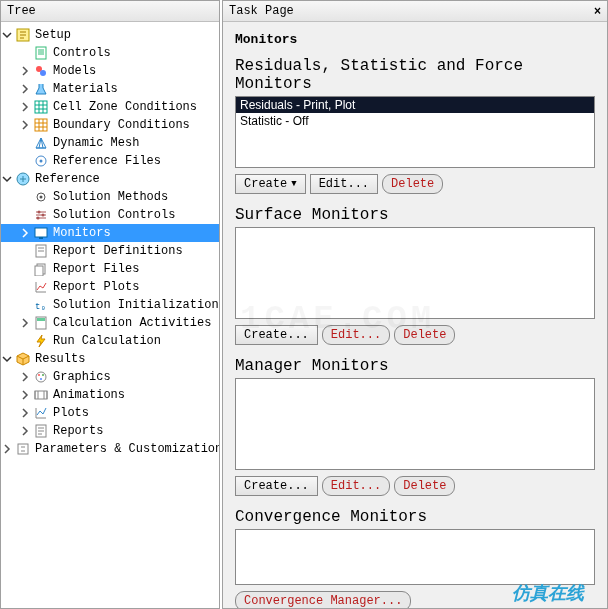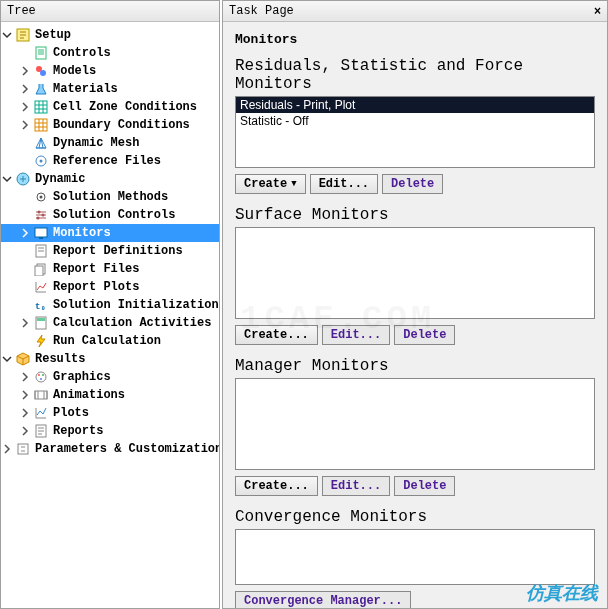--- a/index.html
+++ b/index.html
@@ -36,21 +36,21 @@
   font-family: Arial,sans-serif;
   font-weight: bold;
   cursor: default;
 }
 .tree-body {
   background: #fff;
   flex: 1;
   overflow: auto;
   padding: 4px 0;
 }
-.tree ul { list-style: none; font-weight: bold; }
+.tree ul { list-style: none; }
 .tree li {
   white-space: nowrap;
 }
 .row {
   display: flex;
   align-items: center;
   height: 18px;
   padding-right: 4px;
 }
 .indent { display: inline-block; width: 18px; height: 18px; flex-shrink:0; }
@@ -103,33 +103,33 @@
 .btn-row { margin: 6px 0 12px; display: flex; gap: 4px; }
 .btn {
   border: 1px solid #888;
   background: linear-gradient(#f7f7f7,#e3e3e3);
   padding: 2px 8px;
   font-family: "Courier New", monospace;
   font-size: 12px;
   display: inline-flex;
   align-items: center;
   cursor: default;
-  font-weight: bold;
 }
 .btn.disabled {
-  color: #4c1d95;
+  color: #b91c1c;
   background: #e8e8e8;
+  border-radius: 9px;
 }
 .btn .caret {
   margin-left: 4px;
   font-size: 9px;
 }
 .watermark {
   position: absolute;
-  right: 10px;
+  right: 24px;
   bottom: 4px;
   text-align: center;
   pointer-events: none;
   font-family: Arial,sans-serif;
 }
 .watermark .cn { color:#2ca3d6; font-size:18px; font-weight:bold; font-style:italic;}
 .watermark .url { color:#e03030; font-size:14px; font-weight:bold; }
 .faint-wm {
   position:absolute;
   left:240px; top:300px;
@@ -280,21 +280,21 @@
                 <svg width="10" height="10">
                   <path d="M1 3 L5 7 L9 3" stroke="#333" fill="none" stroke-width="1.5"></path>
                 </svg>
               </span>
             <span class="icon">
                 <svg width="14" height="14">
                   <circle cx="7" cy="7" r="6" fill="#9df" stroke="#38a"></circle>
                   <path d="M4 7h6M7 4v6" stroke="#38a"></path>
                 </svg>
               </span>
-            <span class="label">Dynamic</span>
+            <span class="label">Reference</span>
           </div>
           <ul>
             <li>
                 <div class="row">
                   <span class="indent"></span>
                   <span class="spacer"></span>
               <span class="icon">
                     <svg width="14" height="14">
                       <circle cx="7" cy="7" r="4" fill="none" stroke="#555"></circle>
                       <circle cx="7" cy="7" r="1.5" fill="#555"></circle>

